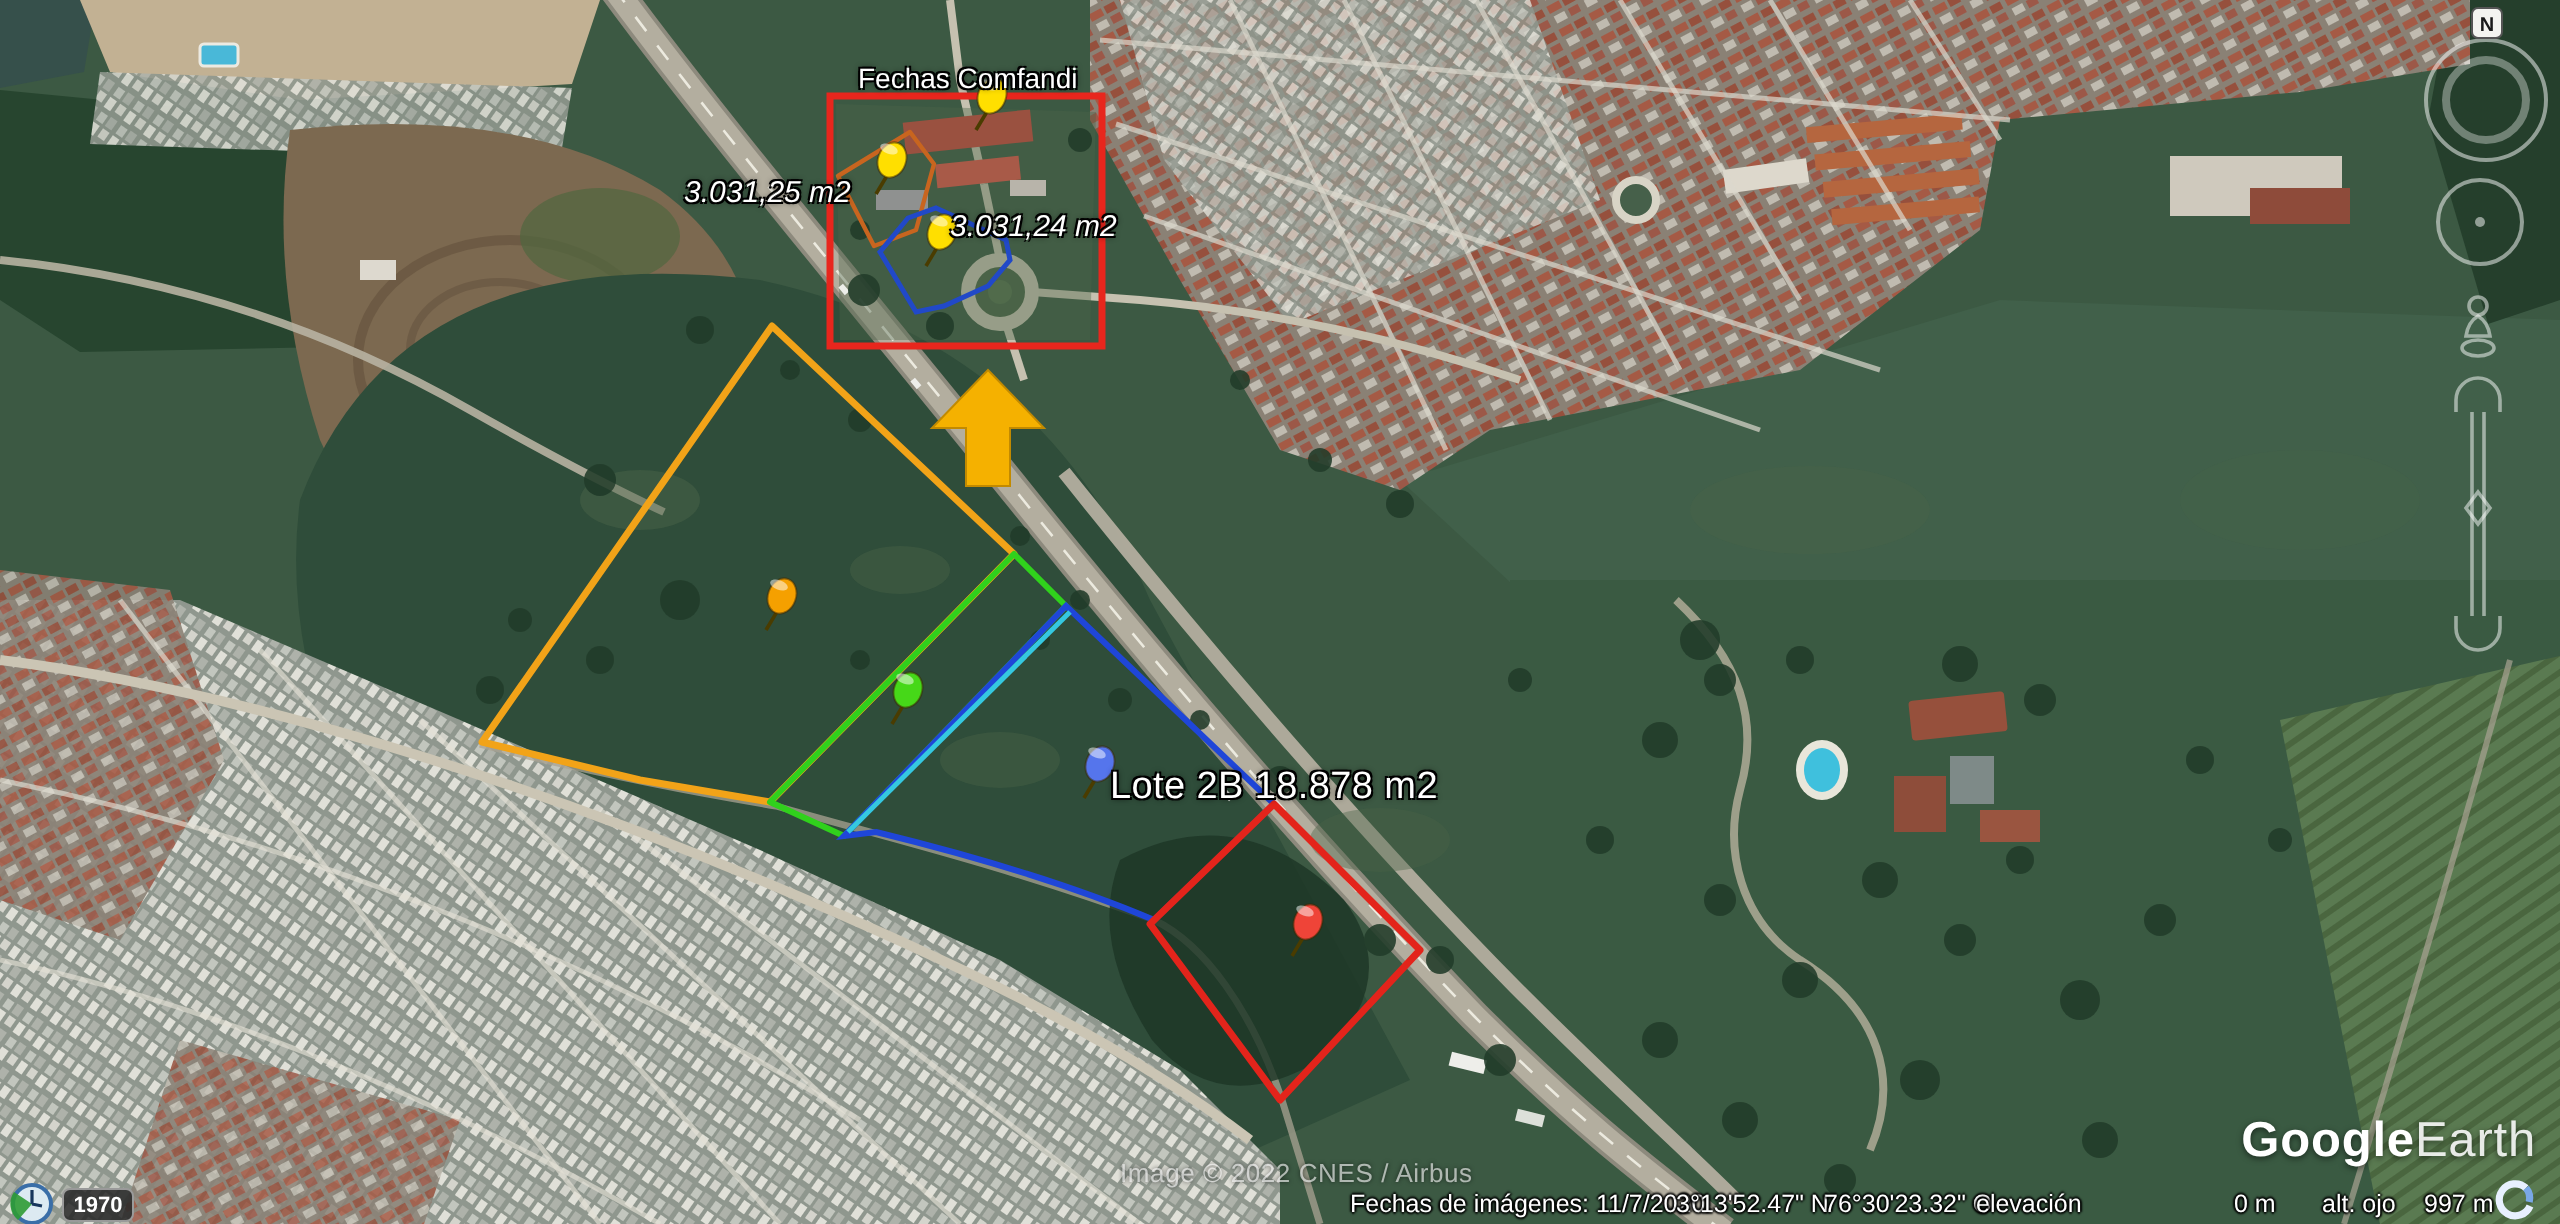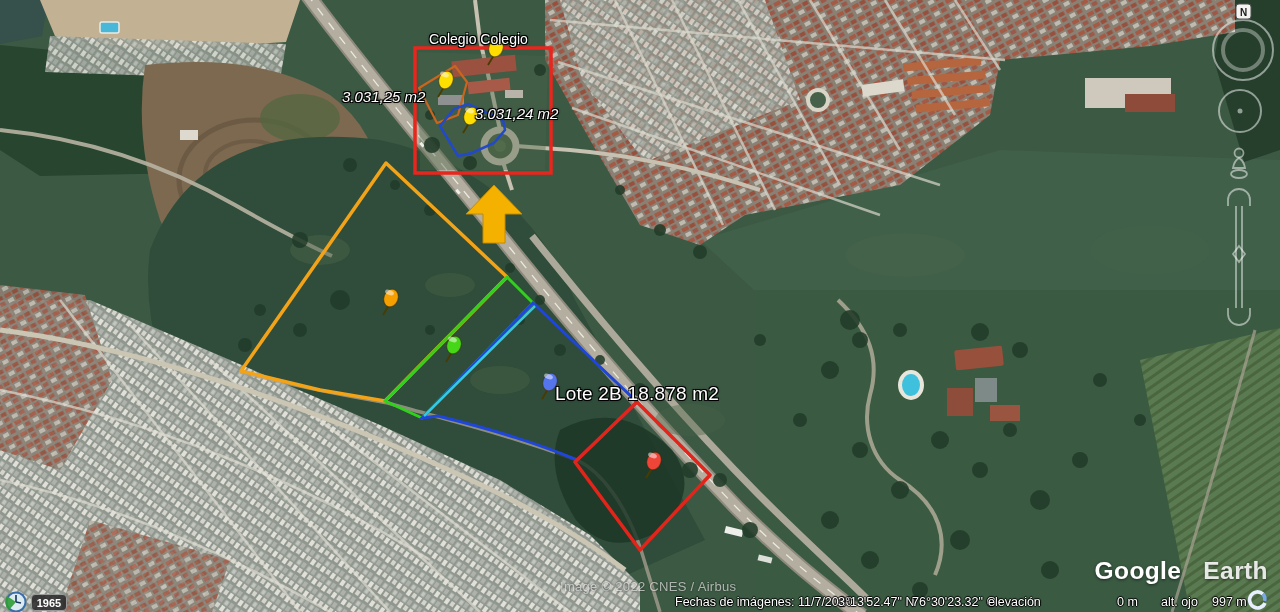--- a/index.html
+++ b/index.html
@@ -11,21 +11,21 @@
   .lot-label{font-size:19px;font-weight:500;letter-spacing:.2px;}
   .small-label{font-size:15px;font-weight:500;font-style:italic;}
   .site-label{font-size:14px;font-weight:400;}
   .watermark{position:absolute;left:560px;top:531px;font-size:13px;color:rgba(255,255,255,.62);
     text-shadow:0 0 2px rgba(0,0,0,.6);letter-spacing:.3px;white-space:nowrap;margin-top:48px;}
   .statusseg{position:absolute;top:595px;font-size:12.5px;color:#fff;white-space:nowrap;
     text-shadow:-1px 0 1px #000,1px 0 1px #000,0 -1px 1px #000,0 1px 1px #000;}
   .logo{position:absolute;top:557px;right:12px;font-size:24.5px;letter-spacing:.4px;white-space:nowrap;
     text-shadow:0 1px 3px rgba(0,0,0,.55);}
   .logo .g1{color:#ffffff;font-weight:700;}
-  .logo .g2{color:rgba(255,255,255,.88);font-weight:700;margin-left:22px;}
+  .logo .g2{color:rgba(255,255,255,.88);font-weight:400;margin-left:0;}
   .year-badge{position:absolute;left:31px;top:594px;width:34px;height:15px;border-radius:4px;
     background:rgba(42,42,42,.88);border:1.5px solid #9a9a9a;color:#fff;font-size:11px;font-weight:700;
     display:flex;align-items:center;justify-content:center;}
 </style>
 </head>
 <body>
 
 <div id="stage">
 
 <svg width="1280" height="612" viewBox="0 0 1280 612">
@@ -276,36 +276,36 @@
     <path d="M7,596 A10.5,10.5 0 0 0 9,610 L16,602 Z" fill="#2e9b34" opacity=".9"></path>
     <path d="M16,602 L16,595 M16,602 L21,603" stroke="#17365c" stroke-width="1.6"></path>
   </g>
 
   <g>
     <path d="M1263,594 A8,8 0 1 0 1265,603" stroke="#e8f0ff" stroke-width="3.6" fill="none"></path>
     <path d="M1263,594 A8,8 0 0 1 1264.6,601" stroke="#7aa8e8" stroke-width="3.6" fill="none"></path>
   </g>
 </svg>
 
-<div class="ge-label site-label" style="left:429px;top:31px">Colegio Colegio</div>
+<div class="ge-label site-label" style="left:429px;top:31px">Fechas Comfandi</div>
 <div class="ge-label small-label" style="left:342px;top:88px">3.031,25 m2</div>
 <div class="ge-label small-label" style="left:475px;top:105px">3.031,24 m2</div>
 <div class="ge-label lot-label" style="left:555px;top:383px">Lote 2B 18.878 m2</div>
 
 <div class="watermark">Image © 2022 CNES / Airbus</div>
 
 <div class="logo">
   <span class="g1">Google</span><span class="g2">Earth</span>
 </div>
 
 <div>
   <div class="statusseg" style="left:675px">Fechas de imágenes: 11/7/2020</div>
   <div class="statusseg" style="left:838px">3°13'52.47" N</div>
   <div class="statusseg" style="left:912px">76°30'23.32" O</div>
   <div class="statusseg" style="left:988px">elevación</div>
   <div class="statusseg" style="left:1117px">0 m</div>
   <div class="statusseg" style="left:1161px">alt. ojo</div>
   <div class="statusseg" style="left:1212px">997 m</div>
 </div>
 
-<div class="year-badge">1965</div>
+<div class="year-badge">1970</div>
 
 </div>
 
 </body></html>

